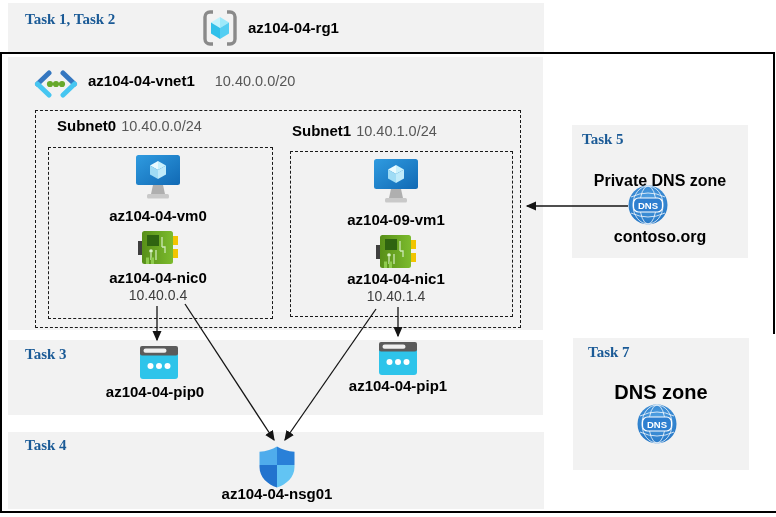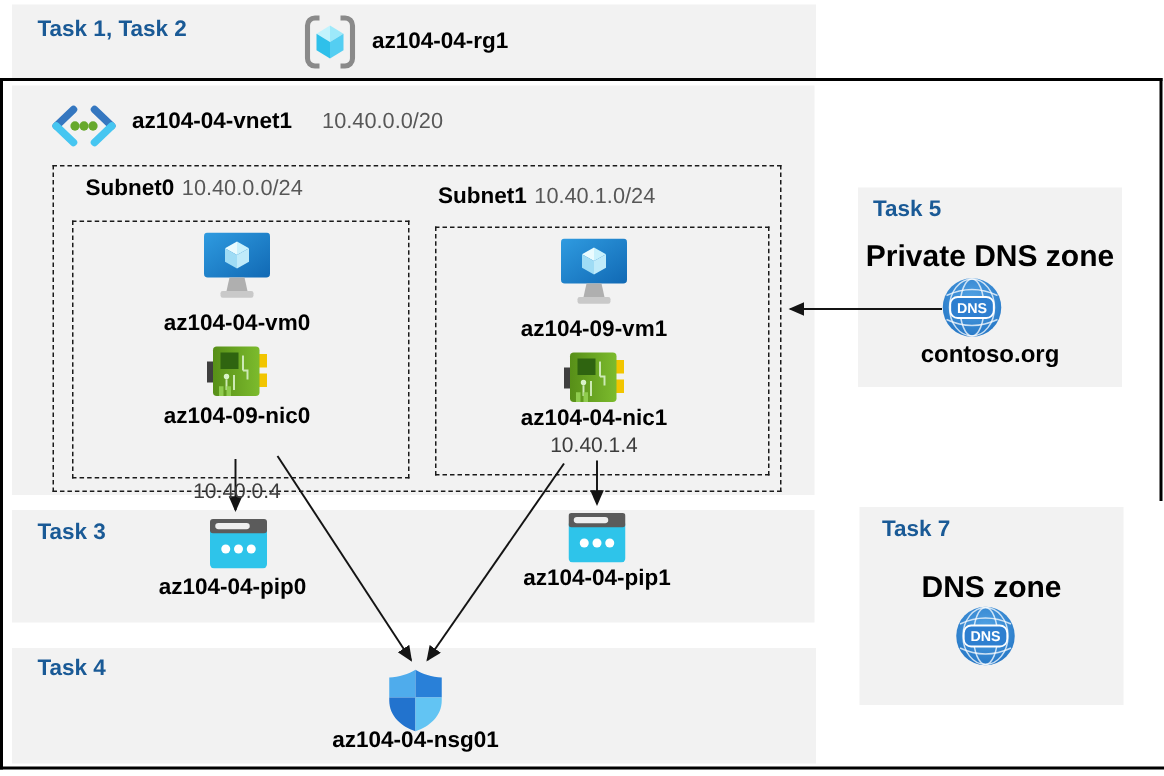--- a/index.html
+++ b/index.html
@@ -2,21 +2,21 @@
 <html><head>
 <meta charset="utf-8">
 <style>
   html,body{margin:0;padding:0;background:#fff;}
   #canvas{position:relative;width:776px;height:517px;background:#fff;overflow:hidden;
           font-family:"Liberation Sans","DejaVu Sans",sans-serif;}
   .abs{position:absolute;}
   .panel{position:absolute;background:#f2f2f2;}
   .borderseg{position:absolute;background:#000;}
   .dashed{position:absolute;border:1px dashed #1a1a1a;}
-  .task-h{position:absolute;font-size:15px;font-weight:bold;color:#1a5a96;white-space:nowrap;}
+  .task-h{position:absolute;font-size:15px;font-weight:bold;color:#1a5a96;white-space:nowrap;font-family:Liberation Serif, serif;}
   .lbl{position:absolute;font-size:15px;font-weight:bold;color:#000;white-space:nowrap;}
   .lbl.ctr{text-align:center;}
   .sub{font-weight:normal;color:#575757;font-size:14.5px;}
   .ip{position:absolute;font-size:14px;color:#3c3c3c;text-align:center;white-space:nowrap;}
   .inline-pair{display:flex;gap:5px;align-items:baseline;}
   svg{display:block;}
   #arrows{position:absolute;left:0;top:0;pointer-events:none;}
 </style>
 </head>
 <body>
@@ -122,22 +122,22 @@
       <rect x="34" y="7" width="6" height="9" fill="#f2c500"></rect>
       <rect x="34" y="20" width="6" height="9" fill="#f2c500"></rect>
       <rect x="4" y="2" width="31" height="33" rx="2.5" fill="url(#nicg0)"></rect>
       <rect x="9" y="6" width="12" height="11" fill="#2f6410"></rect>
       <circle cx="13" cy="22" r="1.8" fill="#d9f2c8"></circle>
       <path d="M13,23.8 V31 M18,21 V31 M24,8 V18 M24,18 H27 V24" stroke="#cde9b6" stroke-width="1.3" fill="none"></path>
       <rect x="8" y="28.5" width="3" height="6.5" fill="#8fcc4e"></rect>
       <rect x="13" y="28.5" width="3" height="6.5" fill="#8fcc4e"></rect>
     </svg>
   </div>
-  <div class="lbl ctr" style="left:96px;top:269px;width:124px;">az104-09-nic0</div>
-  <div class="ip" style="left:96px;top:287px;width:124px;margin-top:32px;">10.40.0.4</div>
+  <div class="lbl ctr" style="left:96px;top:269px;width:124px;">az104-04-nic0</div>
+  <div class="ip" style="left:96px;top:287px;width:124px;">10.40.0.4</div>
 
   <div class="abs" style="left:374px;top:159px;">
     <svg width="44" height="47" viewBox="0 0 44 47">
       <defs>
           <linearGradient id="vmg1" x1="0" y1="0" x2="1" y2="1">
         <stop offset="0" stop-color="#2f9be0"></stop>
             <stop offset="1" stop-color="#1169b4"></stop>
       </linearGradient>
         </defs>
       <rect x="0" y="0" width="44" height="30" rx="2.5" fill="url(#vmg1)"></rect>
@@ -212,21 +212,21 @@
         <rect x="0" y="0" width="18" height="19" fill="#4facec"></rect>
         <rect x="18" y="0" width="18" height="19" fill="#2980d8"></rect>
         <rect x="0" y="19" width="18" height="23" fill="#2273ce"></rect>
         <rect x="18" y="19" width="18" height="23" fill="#62c4f3"></rect>
       </g>
     </svg>
   </div>
   <div class="lbl ctr" style="left:215px;top:485px;width:124px;">az104-04-nsg01</div>
 
   <div class="task-h" style="left:582px;top:131px;">Task 5</div>
-  <div class="lbl ctr" style="left:572px;top:160px;width:176px;font-size:20px;">Private DNS zone</div>
+  <div class="lbl ctr" style="left:572px;top:172px;width:176px;font-size:16px;">Private DNS zone</div>
 
   <div class="abs" style="left:628px;top:185px;">
     <svg width="40" height="40" viewBox="0 0 40 40">
       <defs>
           <radialGradient id="dnsg5" cx="0.5" cy="0.38" r="0.75">
         <stop offset="0" stop-color="#55a5e6"></stop>
             <stop offset="1" stop-color="#1d6fc0"></stop>
       </radialGradient>
         </defs>
       <circle cx="20" cy="20" r="19.5" fill="url(#dnsg5)"></circle>

